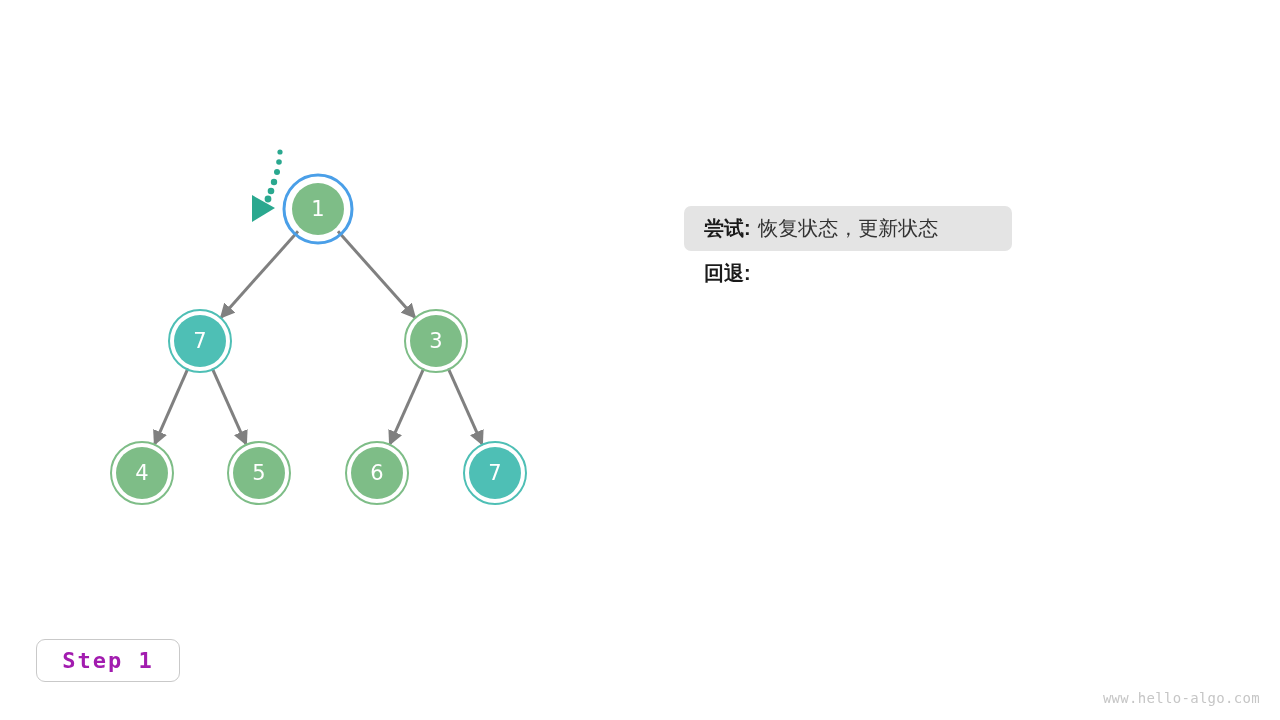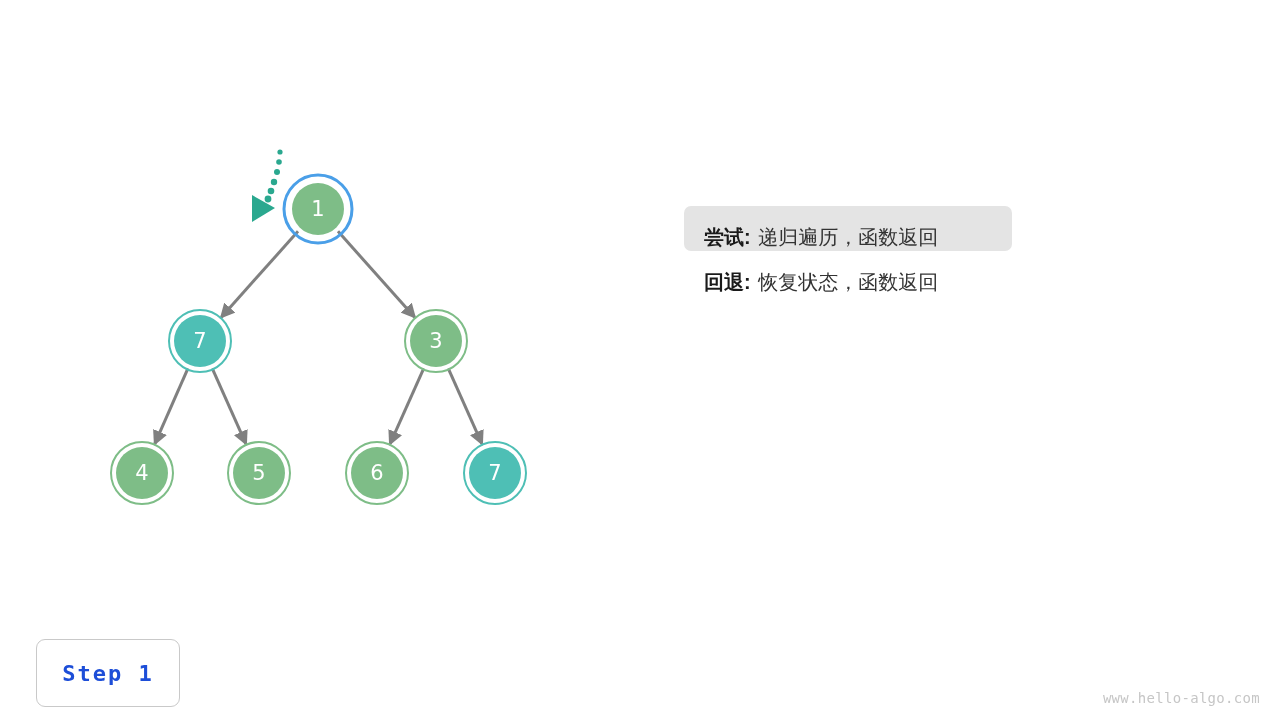--- a/index.html
+++ b/index.html
@@ -33,21 +33,21 @@
   #info-panel {
     position: absolute;
     left: 684px;
     top: 206px;
     width: 560px;
   }
 
   .desc-row {
     height: 45px;
     display: flex;
-    align-items: flex-end;
+    align-items: center;
     padding: 0 20px;
     box-sizing: border-box;
     border-radius: 7px;
     font-size: 20px;
     color: #333333;
     font-family: "Liberation Sans", "DejaVu Sans", sans-serif;
   }
   .desc-row.highlighted {
     background: #e4e4e4;
     width: 328px;
@@ -79,31 +79,31 @@
   .var-res  { color: #2aa198; }
   .code-op  { color: #3d3d3d; font-weight: bold; }
   .code-val { color: #3d3d3d; font-weight: bold; }
 
   
   #step-badge {
     position: absolute;
     left: 36px;
     top: 639px;
     width: 144px;
-    height: 68px;
+    height: 43px;
     border: 1.6px solid #c9c9c9;
     border-radius: 9px;
     display: flex;
     align-items: center;
     justify-content: center;
     font-family: "DejaVu Sans Mono", "Liberation Mono", monospace;
     font-size: 22px;
     font-weight: bold;
     letter-spacing: 2px;
-    color: #1d4ed8;
+    color: #a21caf;
     box-sizing: border-box;
   }
 
   
   #watermark {
     position: absolute;
     right: 20px;
     bottom: 14px;
     font-family: "DejaVu Sans Mono", "Liberation Mono", monospace;
     font-size: 14px;
@@ -174,25 +174,24 @@
         <circle cx="495" cy="473" r="26" fill="#4ebfb5"></circle>
         <text x="495" y="473" text-anchor="middle" dominant-baseline="central" class="node-label">7</text>
       </g>
     </g>
 </svg>
 
 <div id="info-panel">
   <div id="desc-rows">
       <div class="desc-row highlighted">
         <span class="desc-key">尝试:</span>
-        <span class="desc-val"> 递归遍历，函数返回</span>
+        <span class="desc-val"> 恢复状态，更新状态</span>
       </div>
       <div class="desc-row">
         <span class="desc-key">回退:</span>
-        <span class="desc-val"> 恢复状态，函数返回</span>
       </div>
     </div>
 </div>
 
 <div id="step-badge">
   <span>Step 1</span>
 </div>
 
 <div id="watermark">
   <span>www.hello-algo.com</span>

